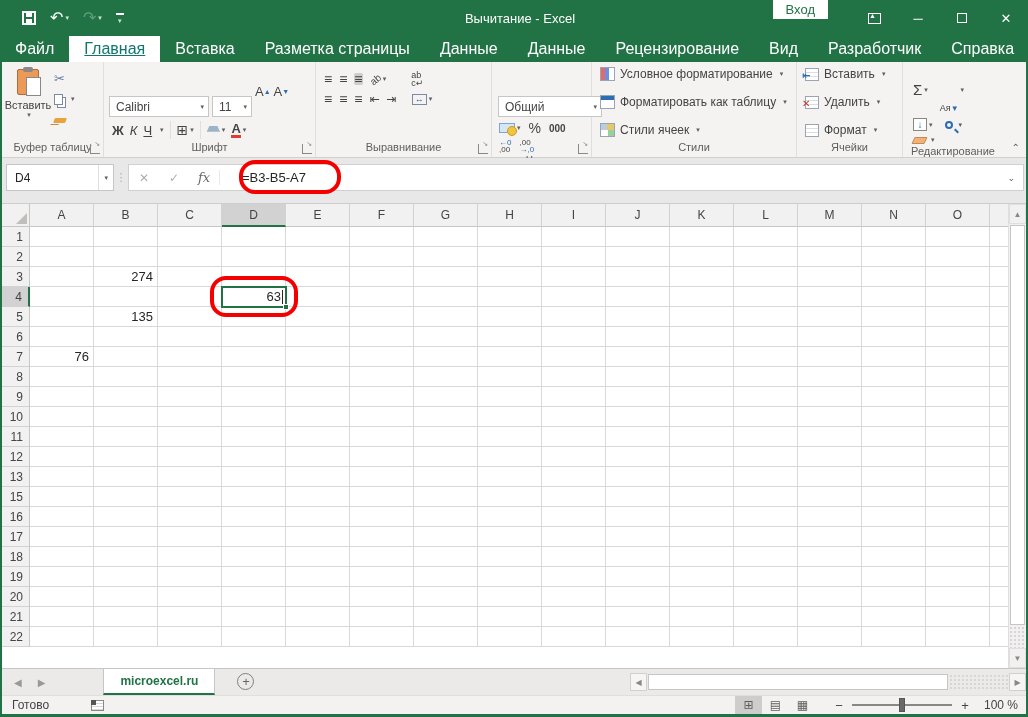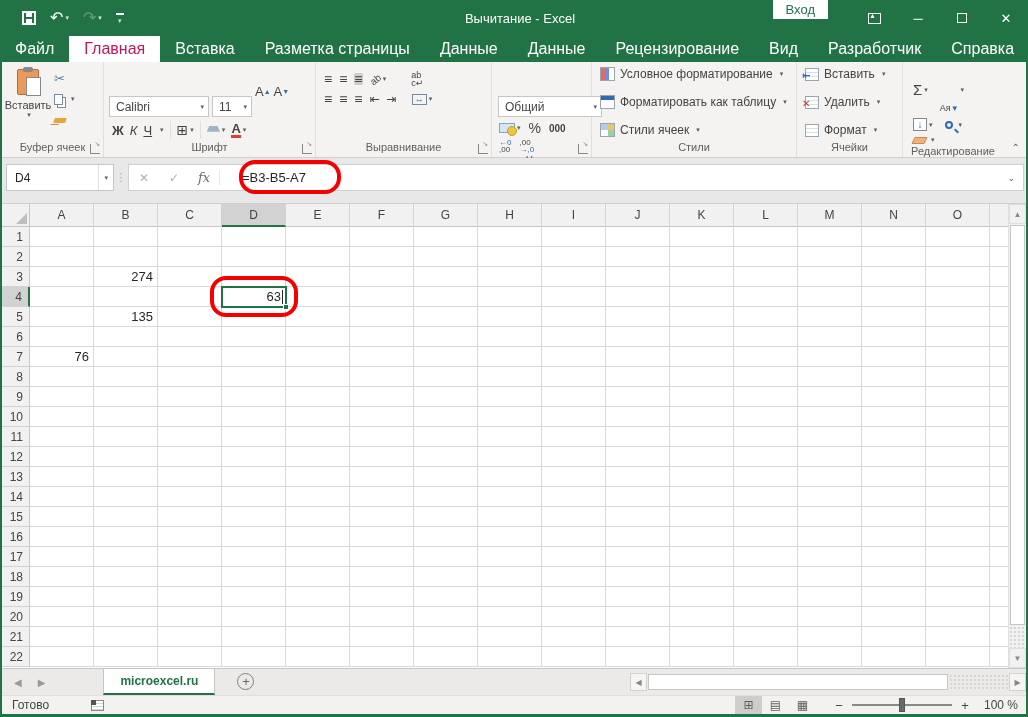--- a/index.html
+++ b/index.html
@@ -22,21 +22,21 @@
   .title-right { margin-left:auto; display:flex; align-items:flex-start; height:100%; }
   .signin { background:#fff; color:#217346; font-size:13px; padding:2px 13px; border:none; margin-right:24px; cursor:pointer; }
   .wbtn { width:44px; height:100%; display:flex; align-items:center; justify-content:center; color:#fff; font-size:13px; cursor:pointer; }
   .ribopt { width:13px; height:11px; border:1px solid #fff; position:relative; display:inline-block; }
   .ribopt::after { content:"▴"; position:absolute; top:-3px; left:2px; font-size:8px; color:#fff; }
   .maxbox { width:10px; height:10px; border:1px solid #fff; display:inline-block; }
 
   
   .tabrow { height:26px; background:#217346; display:flex; align-items:stretch; color:#fff; }
   .tab { padding:0 15px; display:flex; align-items:center; font-size:16px; cursor:pointer; white-space:nowrap; }
-  .tab.active { background:#fff; color:#be185d; }
+  .tab.active { background:#fff; color:#0f766e;text-decoration:underline; }
   .tabrow-right { margin-left:auto; display:flex; align-items:center; gap:4px; padding-right:14px; }
   .assist, .share { display:flex; align-items:center; gap:6px; font-size:13px; padding:0 8px; cursor:pointer; }
   .bulb { width:9px; height:9px; border:1.5px solid #fff; border-radius:50%; position:relative; display:inline-block; }
   .bulb::after { content:""; position:absolute; left:2px; top:9px; width:3px; height:3px; background:#fff; }
   .person { width:12px; height:12px; position:relative; display:inline-block; }
   .person::before { content:""; position:absolute; top:0; left:3px; width:6px; height:6px; border:1.2px solid #fff; border-radius:50%; }
   .person::after { content:""; position:absolute; bottom:-1px; left:1px; width:10px; height:5px; border:1.2px solid #fff; border-bottom:none; border-radius:6px 6px 0 0; }
 
   
   .main { margin:0 2px; background:#f4f3f1; }
@@ -274,21 +274,21 @@
             </span>
         <span class="mini">
               <span class="copy-ic"></span>
               <span class="car">▾</span>
             </span>
         <span class="mini">
               <span class="brush-ic"></span>
             </span>
       </div>
     </div>
-    <div class="rg-label">Буфер ячеек</div>
+    <div class="rg-label">Буфер таблицу</div>
     <span class="launcher"></span>
   </div>
 
   <div class="rgroup g-font">
     <div class="rg-body">
       <div class="fontrow1">
         <span class="combo" style="width:100px">
               <span>Calibri</span>
               <span class="car">▾</span>
             </span>
@@ -748,39 +748,20 @@
           <div class="cell"></div>
           <div class="cell"></div>
           <div class="cell"></div>
           <div class="cell"></div>
           <div class="cell"></div>
           <div class="cell"></div>
           <div class="cell"></div>
           <div class="cell partial"></div>
         </div>
         <div class="grow">
-          <div class="rowhdr">14</div>
-          <div class="cell"></div>
-          <div class="cell"></div>
-          <div class="cell"></div>
-          <div class="cell"></div>
-          <div class="cell"></div>
-          <div class="cell"></div>
-          <div class="cell"></div>
-          <div class="cell"></div>
-          <div class="cell"></div>
-          <div class="cell"></div>
-          <div class="cell"></div>
-          <div class="cell"></div>
-          <div class="cell"></div>
-          <div class="cell"></div>
-          <div class="cell"></div>
-          <div class="cell partial"></div>
-        </div>
-        <div class="grow">
           <div class="rowhdr">15</div>
           <div class="cell"></div>
           <div class="cell"></div>
           <div class="cell"></div>
           <div class="cell"></div>
           <div class="cell"></div>
           <div class="cell"></div>
           <div class="cell"></div>
           <div class="cell"></div>
           <div class="cell"></div>

